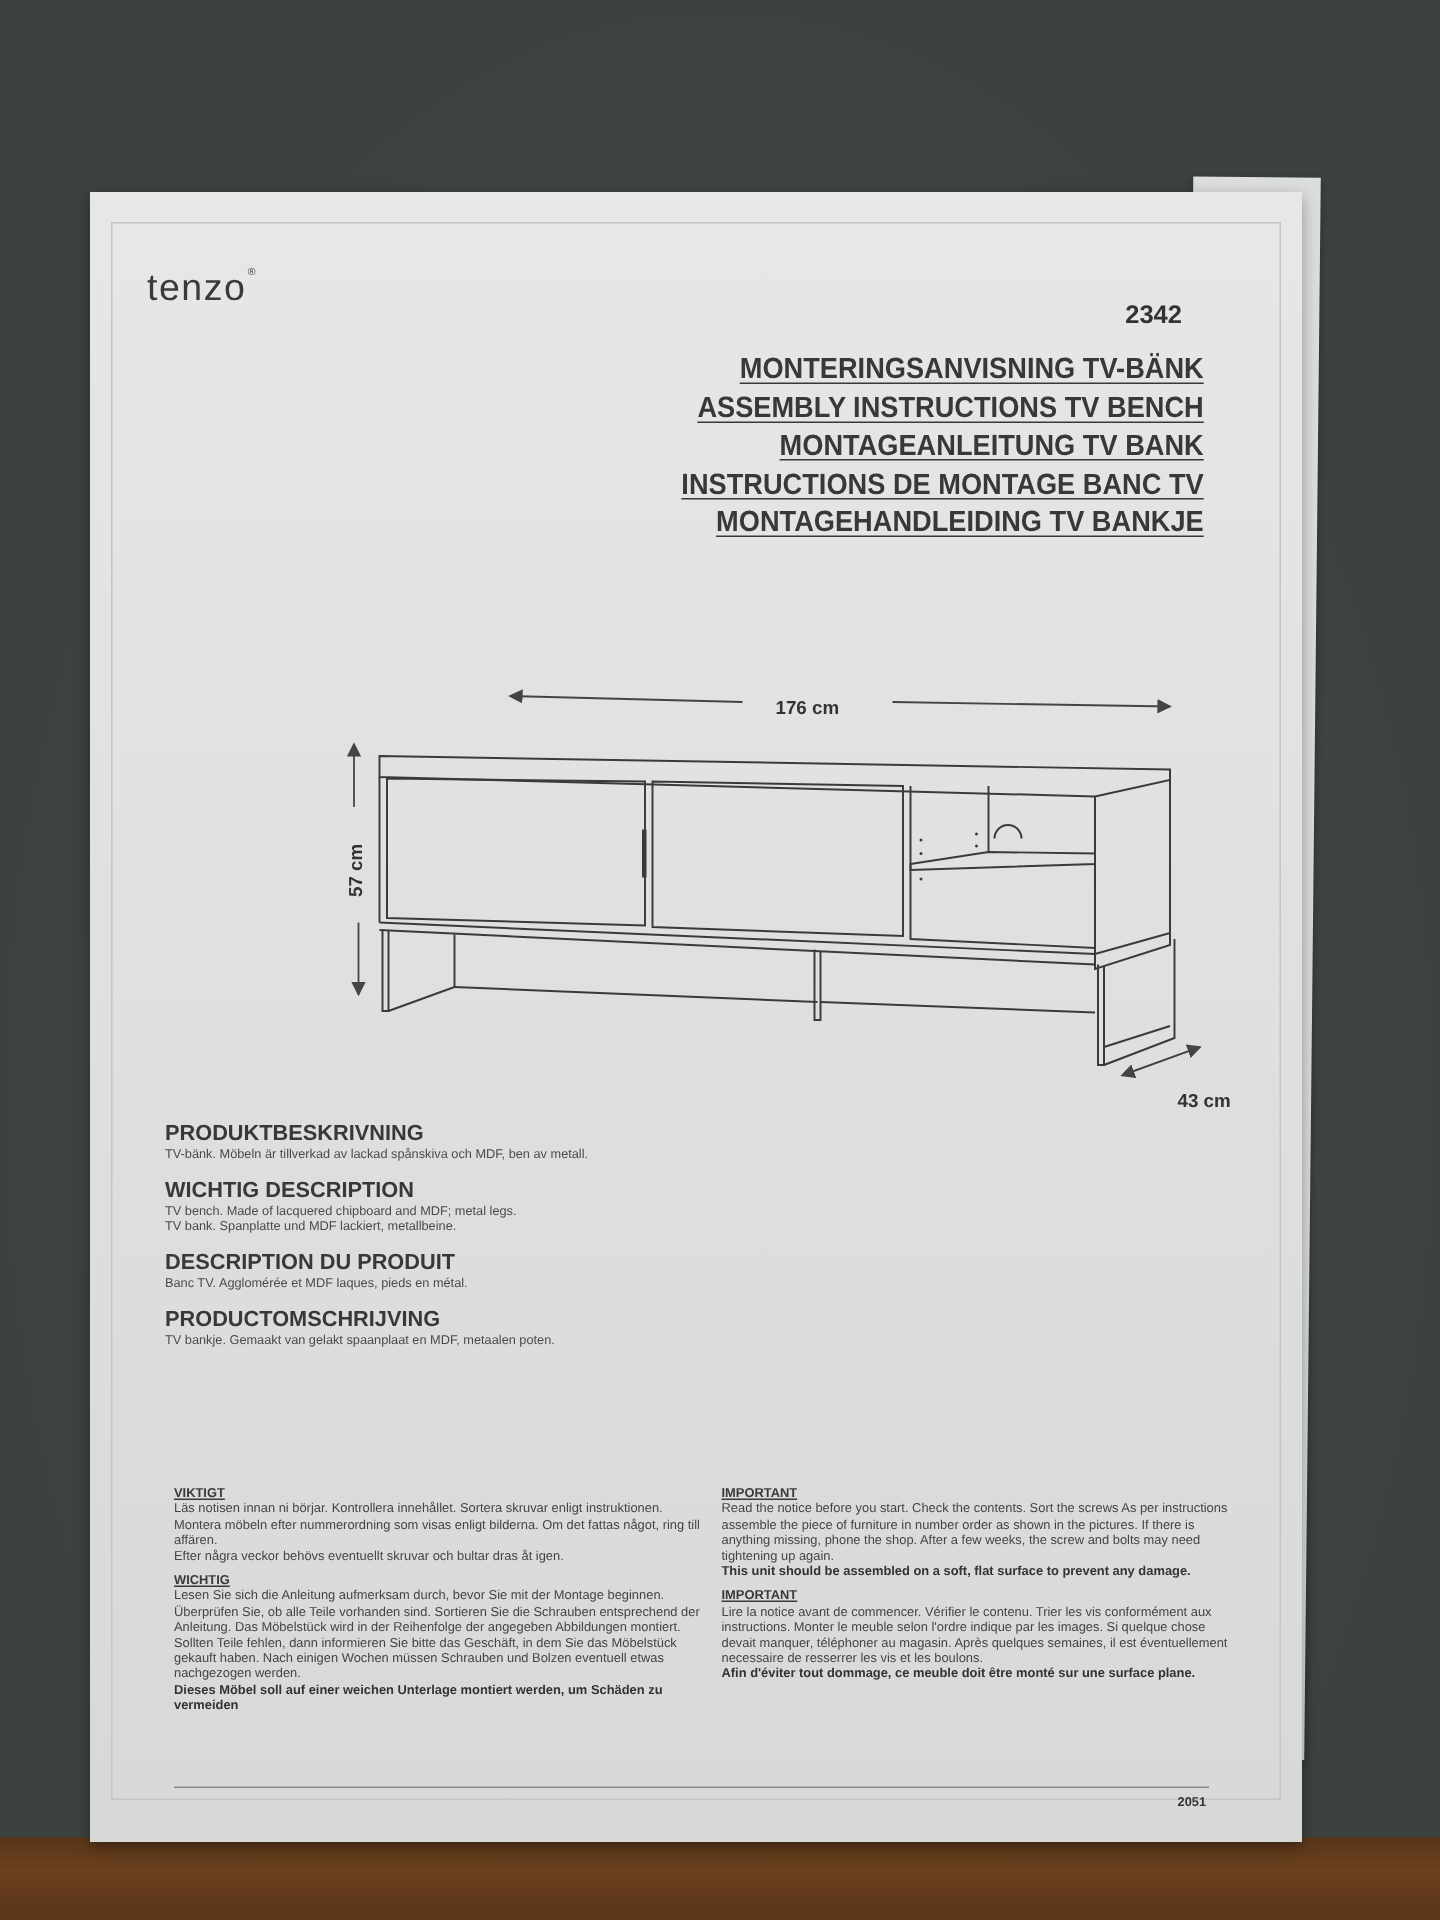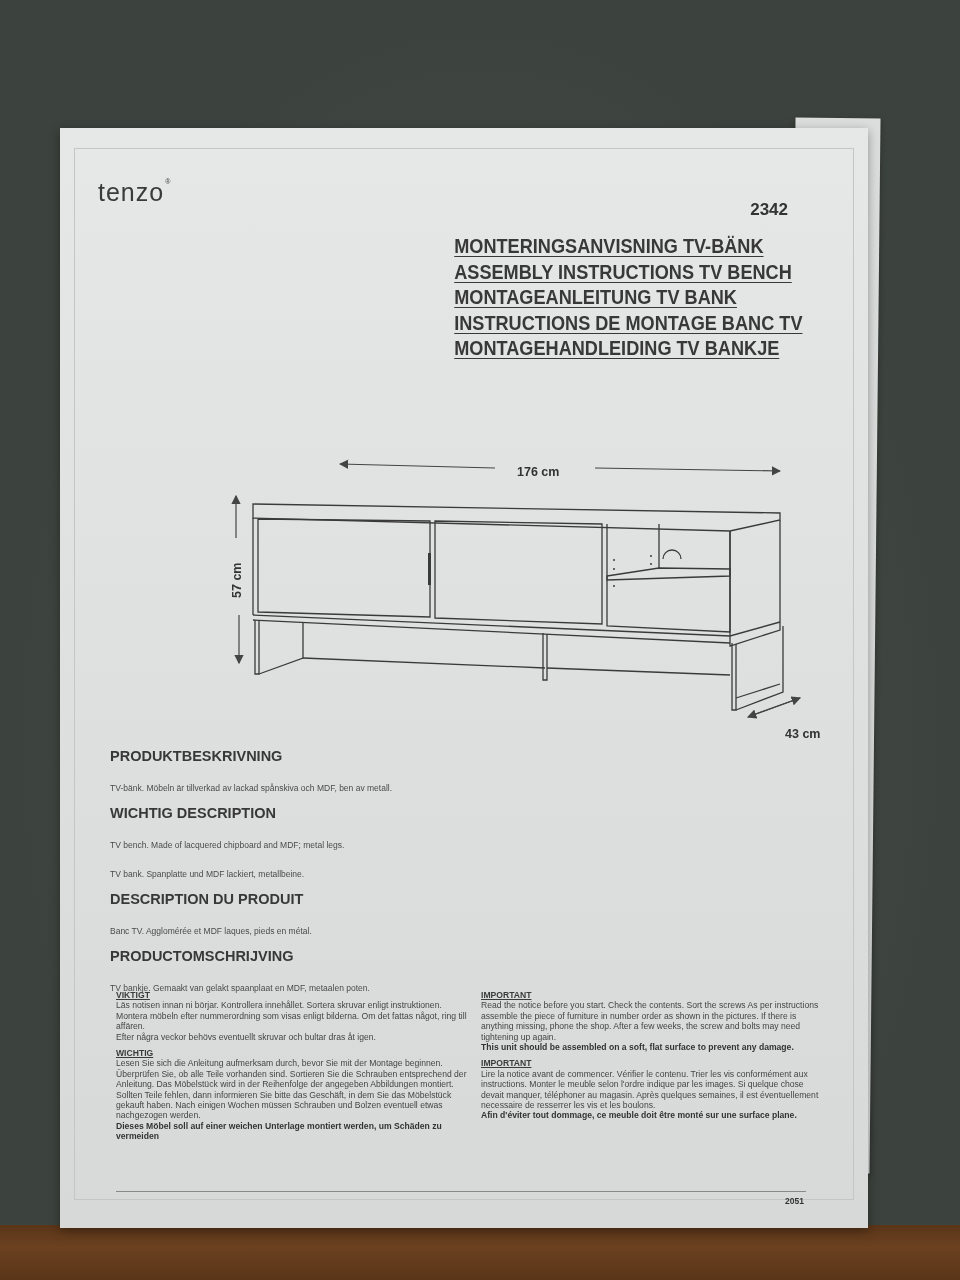--- a/index.html
+++ b/index.html
@@ -33,37 +33,37 @@
   .logo {
     position:absolute; left:38px; top:50px;
     font-size:25px; font-weight:normal; color:#3a3a3a; letter-spacing:1px;
   }
   .logo sup { font-size:7px; vertical-align:top; margin-left:1px; }
   .model {
     position:absolute; right:80px; top:72px;
     font-size:17px; font-weight:bold; color:#333;margin-left:14px;
   }
   .titles {
-    position:absolute; right:66px; top:106px; 
+    position:absolute; right:66px; top:106px; text-align:right;
   }
   .titles div {
     font-size:19.5px; font-weight:bold; color:#383838;
     text-decoration:underline; text-underline-offset:3px;
     line-height:25.5px; transform:scaleX(0.93); transform-origin:right;
   }
   .drawing { position:absolute; left:165px; top:330px; }
   .dim-label { font-size:12.5px; font-weight:bold; fill:#333; font-family:"Liberation Sans", sans-serif; }
   .desc {
     position:absolute; left:50px; top:620px; width:420px;
   }
   .desc .h {
     font-size:14.5px; font-weight:bold; color:#383838; line-height:16px; margin-top:12px;
   }
   .desc .h:first-child { margin-top:0; }
-  .desc .t { font-size:8.5px; color:#4a4a4a; line-height:10px;margin-top:19px; }
+  .desc .t { font-size:8.5px; color:#4a4a4a; line-height:10px; }
   .notice {
     position:absolute; top:862px; font-size:8.6px; color:#444; line-height:10.4px;
   }
   .notice .nh { font-weight:bold; text-decoration:underline; color:#3a3a3a; }
   .notice .b { font-weight:bold; color:#333; }
   .notice.left { left:56px; width:356px; }
   .notice.right { left:421px; width:340px; }
   .bottom-rule {
     position:absolute; left:56px; right:62px; top:1063px; border-top:1px solid #888;
   }

